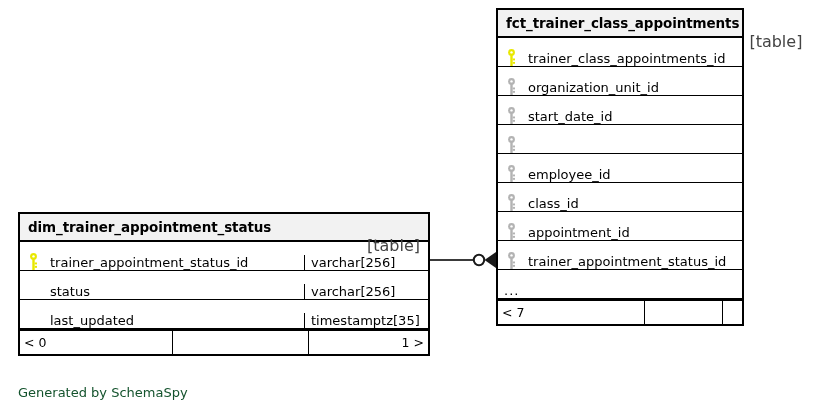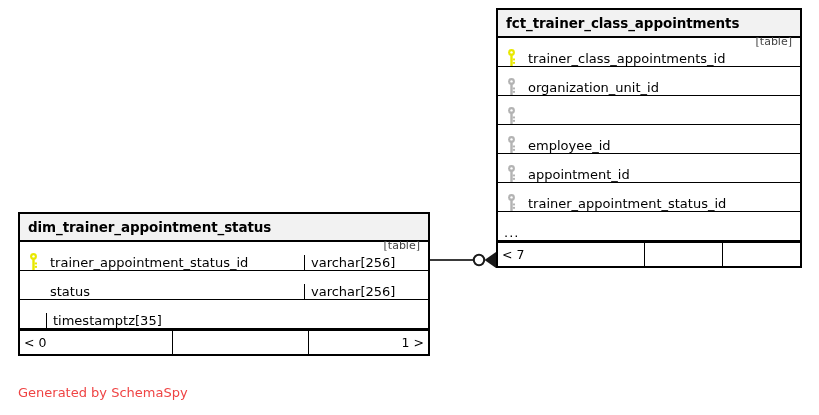--- a/index.html
+++ b/index.html
@@ -39,21 +39,21 @@
     padding: 0 8px;
     height: 28px;
   }
   .entity-title {
     font-weight: bold;
     font-size: 13.5px;
     letter-spacing: -0.1px;
     white-space: nowrap;
   }
   .entity-kind {
-    font-size: 11px;
+    font-size: 16px;
     color: #444444;
     padding-left: 10px;
     white-space: nowrap;
     margin-top: 36px;
   }
 
   .entity-row {
     display: flex;
     align-items: flex-end;
     height: 29px;
@@ -127,30 +127,30 @@
     position: absolute;
     left: 0; top: 0;
     width: 819px; height: 415px;
     pointer-events: none;
   }
 
   
   .footnote {
     position: absolute;
     font-size: 13px;
-    color: #ef4444;
+    color: #14532d;
     white-space: nowrap;
   }
 </style>
 </head>
 <body>
 
 <div class="canvas">
 
-  <div class="entity" id="entity-fct" style="left:496px; top:8px; width:306px;">
+  <div class="entity" id="entity-fct" style="left:496px; top:8px; width:248px;">
 
     <div class="entity-header">
       <span class="entity-title">fct_trainer_class_appointments</span>
       <span class="entity-kind">[table]</span>
     </div>
 
     <div class="entity-row">
       <span class="cell-key">
         <svg class="key-icon" width="9" height="17" viewBox="0 0 9 17" aria-hidden="true">
           <circle cx="4.5" cy="3.4" r="3.4" fill="#e8e800"></circle>
@@ -169,20 +169,32 @@
           <circle cx="4.5" cy="3.4" r="3.4" fill="#b3b3b3"></circle>
           <circle cx="4.5" cy="3.4" r="1.2" fill="#ffffff"></circle>
           <rect x="3.3" y="5.5" width="2.4" height="11.5" fill="#b3b3b3"></rect>
           <rect x="5.7" y="9.5" width="2.3" height="1.9" fill="#b3b3b3"></rect>
           <rect x="5.7" y="12.9" width="2.3" height="1.9" fill="#b3b3b3"></rect>
         </svg>
       </span>
       <span class="cell-name">organization_unit_id</span>
     </div>
 
+    <div class="entity-row">
+      <span class="cell-key">
+        <svg class="key-icon" width="9" height="17" viewBox="0 0 9 17" aria-hidden="true">
+          <circle cx="4.5" cy="3.4" r="3.4" fill="#b3b3b3"></circle>
+          <circle cx="4.5" cy="3.4" r="1.2" fill="#ffffff"></circle>
+          <rect x="3.3" y="5.5" width="2.4" height="11.5" fill="#b3b3b3"></rect>
+          <rect x="5.7" y="9.5" width="2.3" height="1.9" fill="#b3b3b3"></rect>
+          <rect x="5.7" y="12.9" width="2.3" height="1.9" fill="#b3b3b3"></rect>
+        </svg>
+      </span>
+      <span class="cell-name">start_date_id</span>
+    </div>
 
     <div class="entity-row">
       <span class="cell-key">
         <svg class="key-icon" width="9" height="17" viewBox="0 0 9 17" aria-hidden="true">
           <circle cx="4.5" cy="3.4" r="3.4" fill="#b3b3b3"></circle>
           <circle cx="4.5" cy="3.4" r="1.2" fill="#ffffff"></circle>
           <rect x="3.3" y="5.5" width="2.4" height="11.5" fill="#b3b3b3"></rect>
           <rect x="5.7" y="9.5" width="2.3" height="1.9" fill="#b3b3b3"></rect>
           <rect x="5.7" y="12.9" width="2.3" height="1.9" fill="#b3b3b3"></rect>
         </svg>
@@ -195,20 +207,32 @@
           <circle cx="4.5" cy="3.4" r="3.4" fill="#b3b3b3"></circle>
           <circle cx="4.5" cy="3.4" r="1.2" fill="#ffffff"></circle>
           <rect x="3.3" y="5.5" width="2.4" height="11.5" fill="#b3b3b3"></rect>
           <rect x="5.7" y="9.5" width="2.3" height="1.9" fill="#b3b3b3"></rect>
           <rect x="5.7" y="12.9" width="2.3" height="1.9" fill="#b3b3b3"></rect>
         </svg>
       </span>
       <span class="cell-name">employee_id</span>
     </div>
 
+    <div class="entity-row">
+      <span class="cell-key">
+        <svg class="key-icon" width="9" height="17" viewBox="0 0 9 17" aria-hidden="true">
+          <circle cx="4.5" cy="3.4" r="3.4" fill="#b3b3b3"></circle>
+          <circle cx="4.5" cy="3.4" r="1.2" fill="#ffffff"></circle>
+          <rect x="3.3" y="5.5" width="2.4" height="11.5" fill="#b3b3b3"></rect>
+          <rect x="5.7" y="9.5" width="2.3" height="1.9" fill="#b3b3b3"></rect>
+          <rect x="5.7" y="12.9" width="2.3" height="1.9" fill="#b3b3b3"></rect>
+        </svg>
+      </span>
+      <span class="cell-name">class_id</span>
+    </div>
 
     <div class="entity-row">
       <span class="cell-key">
         <svg class="key-icon" width="9" height="17" viewBox="0 0 9 17" aria-hidden="true">
           <circle cx="4.5" cy="3.4" r="3.4" fill="#b3b3b3"></circle>
           <circle cx="4.5" cy="3.4" r="1.2" fill="#ffffff"></circle>
           <rect x="3.3" y="5.5" width="2.4" height="11.5" fill="#b3b3b3"></rect>
           <rect x="5.7" y="9.5" width="2.3" height="1.9" fill="#b3b3b3"></rect>
           <rect x="5.7" y="12.9" width="2.3" height="1.9" fill="#b3b3b3"></rect>
         </svg>
@@ -262,20 +286,21 @@
     </div>
 
     <div class="entity-row">
       <span class="cell-key"></span>
       <span class="cell-name">status</span>
       <span class="cell-type" style="flex:0 0 124px;">varchar[256]</span>
     </div>
 
     <div class="entity-row">
       <span class="cell-key"></span>
+      <span class="cell-name">last_updated</span>
       <span class="cell-type" style="flex:0 0 124px;">timestamptz[35]</span>
     </div>
 
     <div class="entity-footer">
       <span class="footer-cell footer-left" style="flex:0 0 152px;">&lt; 0</span>
       <span class="footer-cell footer-middle" style="flex:0 0 136px;"></span>
       <span class="footer-cell footer-right" style="flex:1 1 auto;">1 &gt;</span>
     </div>
   </div>
 

